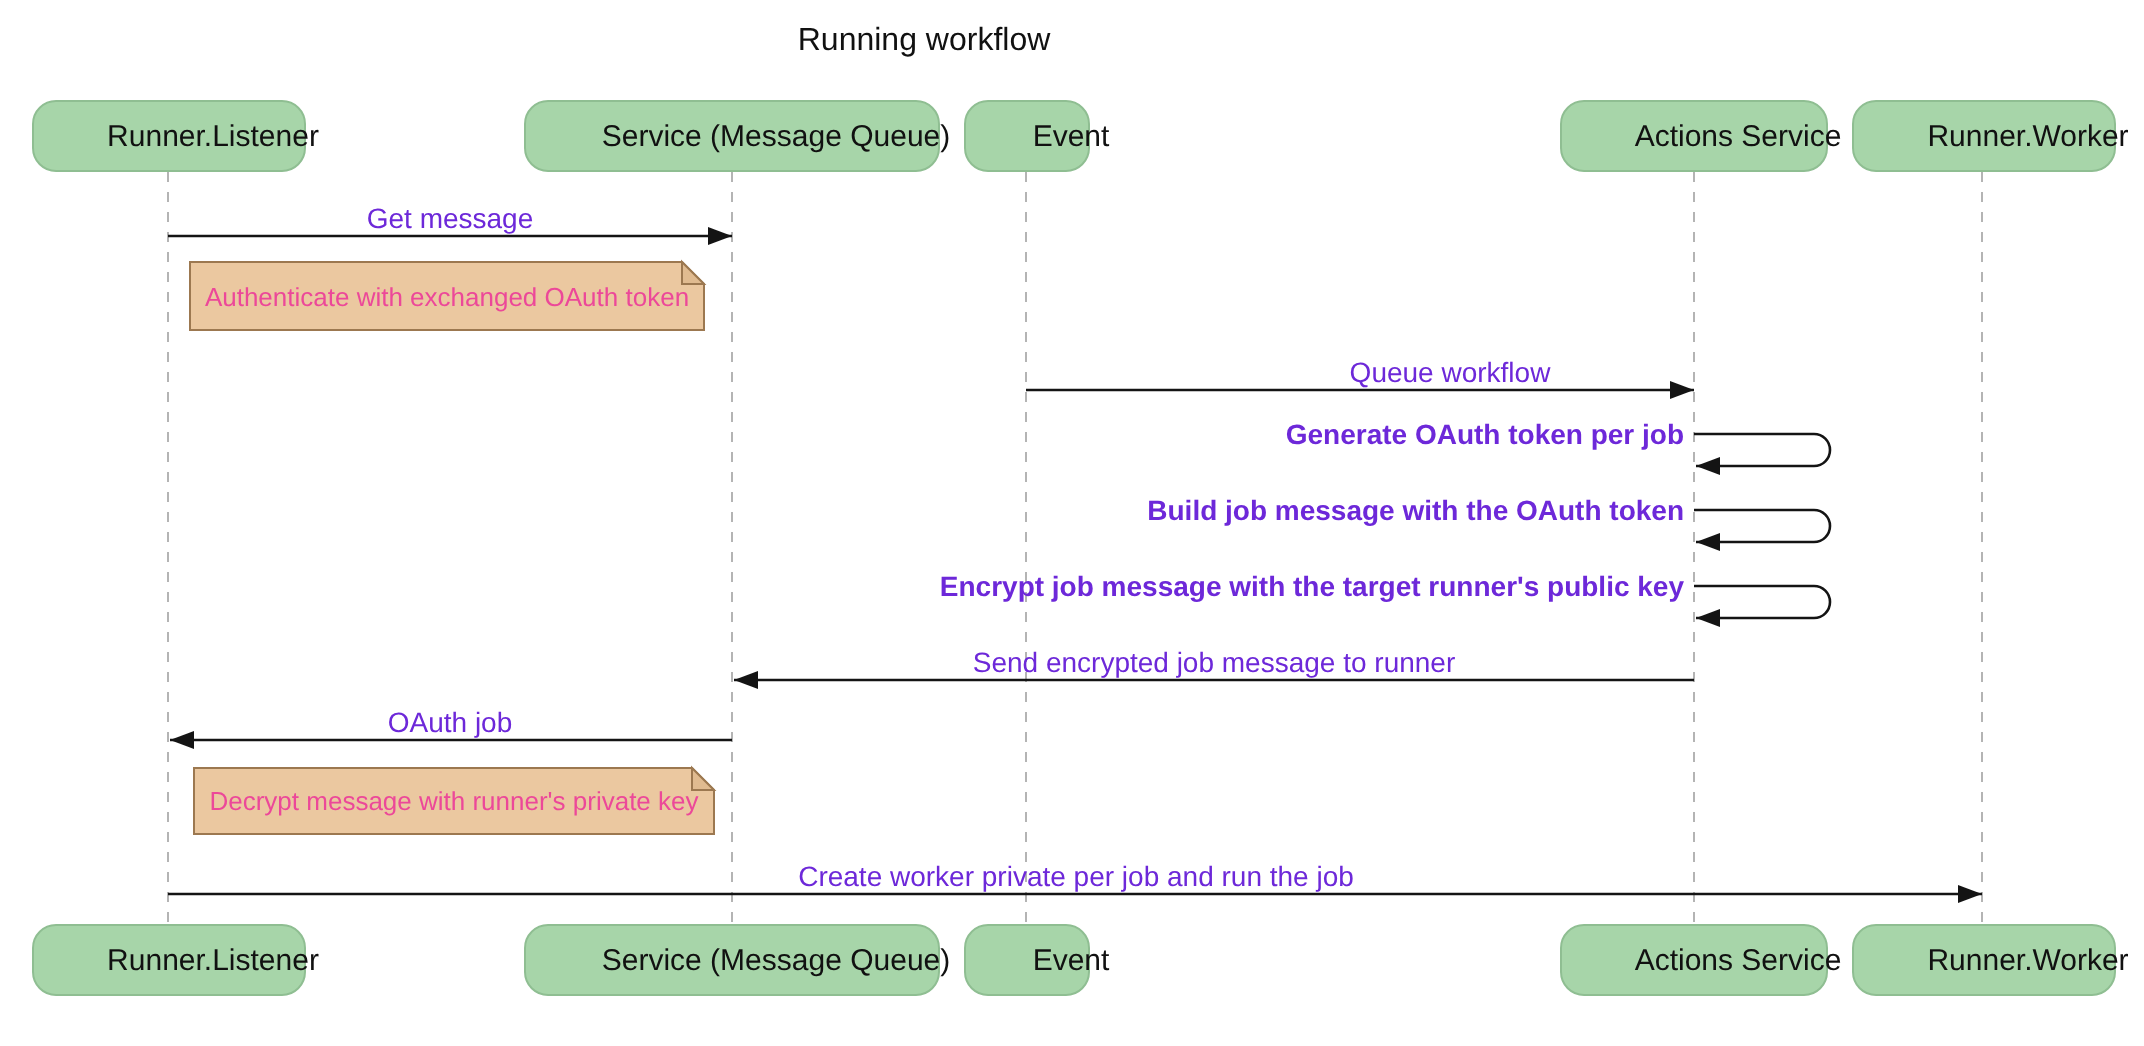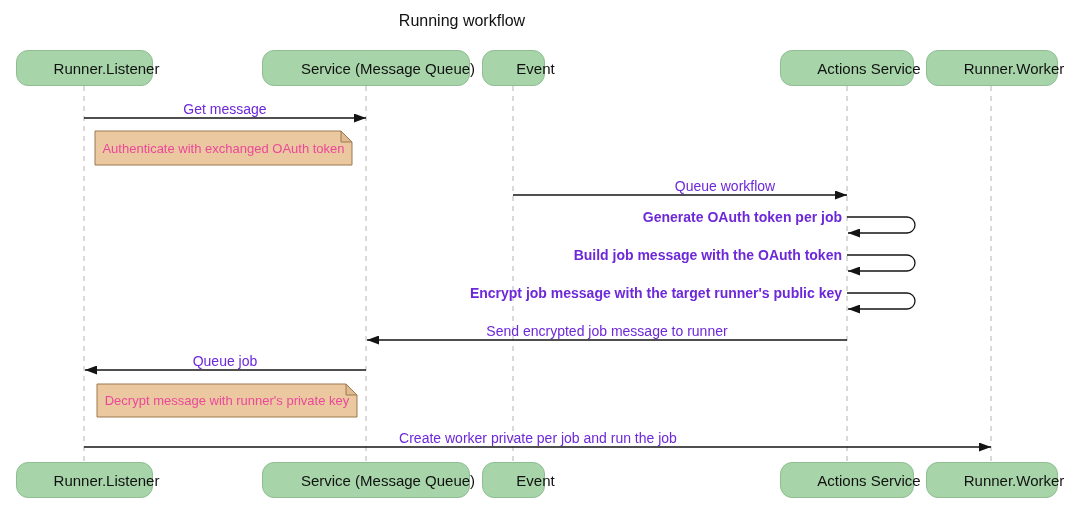--- a/index.html
+++ b/index.html
@@ -129,19 +129,19 @@
   <div class="actor" style="left:926px; top:462px; width:132px;">
     <span>Runner.Worker</span>
   </div>
 
   <div class="msg-label centered" style="left:225px; top:101px;">Get message</div>
   <div class="msg-label centered" style="left:680px; top:178px;margin-left:45px;">Queue workflow</div>
   <div class="msg-label right" style="right:230px; top:209px;">Generate OAuth token per job</div>
   <div class="msg-label right" style="right:230px; top:247px;">Build job message with the OAuth token</div>
   <div class="msg-label right" style="right:230px; top:285px;">Encrypt job message with the target runner's public key</div>
   <div class="msg-label centered" style="left:607px; top:323px;">Send encrypted job message to runner</div>
-  <div class="msg-label centered" style="left:225px; top:353px;">Queue job</div>
+  <div class="msg-label centered" style="left:225px; top:353px;">OAuth job</div>
   <div class="msg-label centered" style="left:538px; top:430px;">Create worker private per job and run the job</div>
 
   <div class="note-text" style="left:95px; top:131px; width:257px; height:34px;">Authenticate with exchanged OAuth token</div>
   <div class="note-text" style="left:97px; top:384px; width:260px; height:33px;">Decrypt message with runner's private key</div>
 
 </div>
 
 </body></html>

